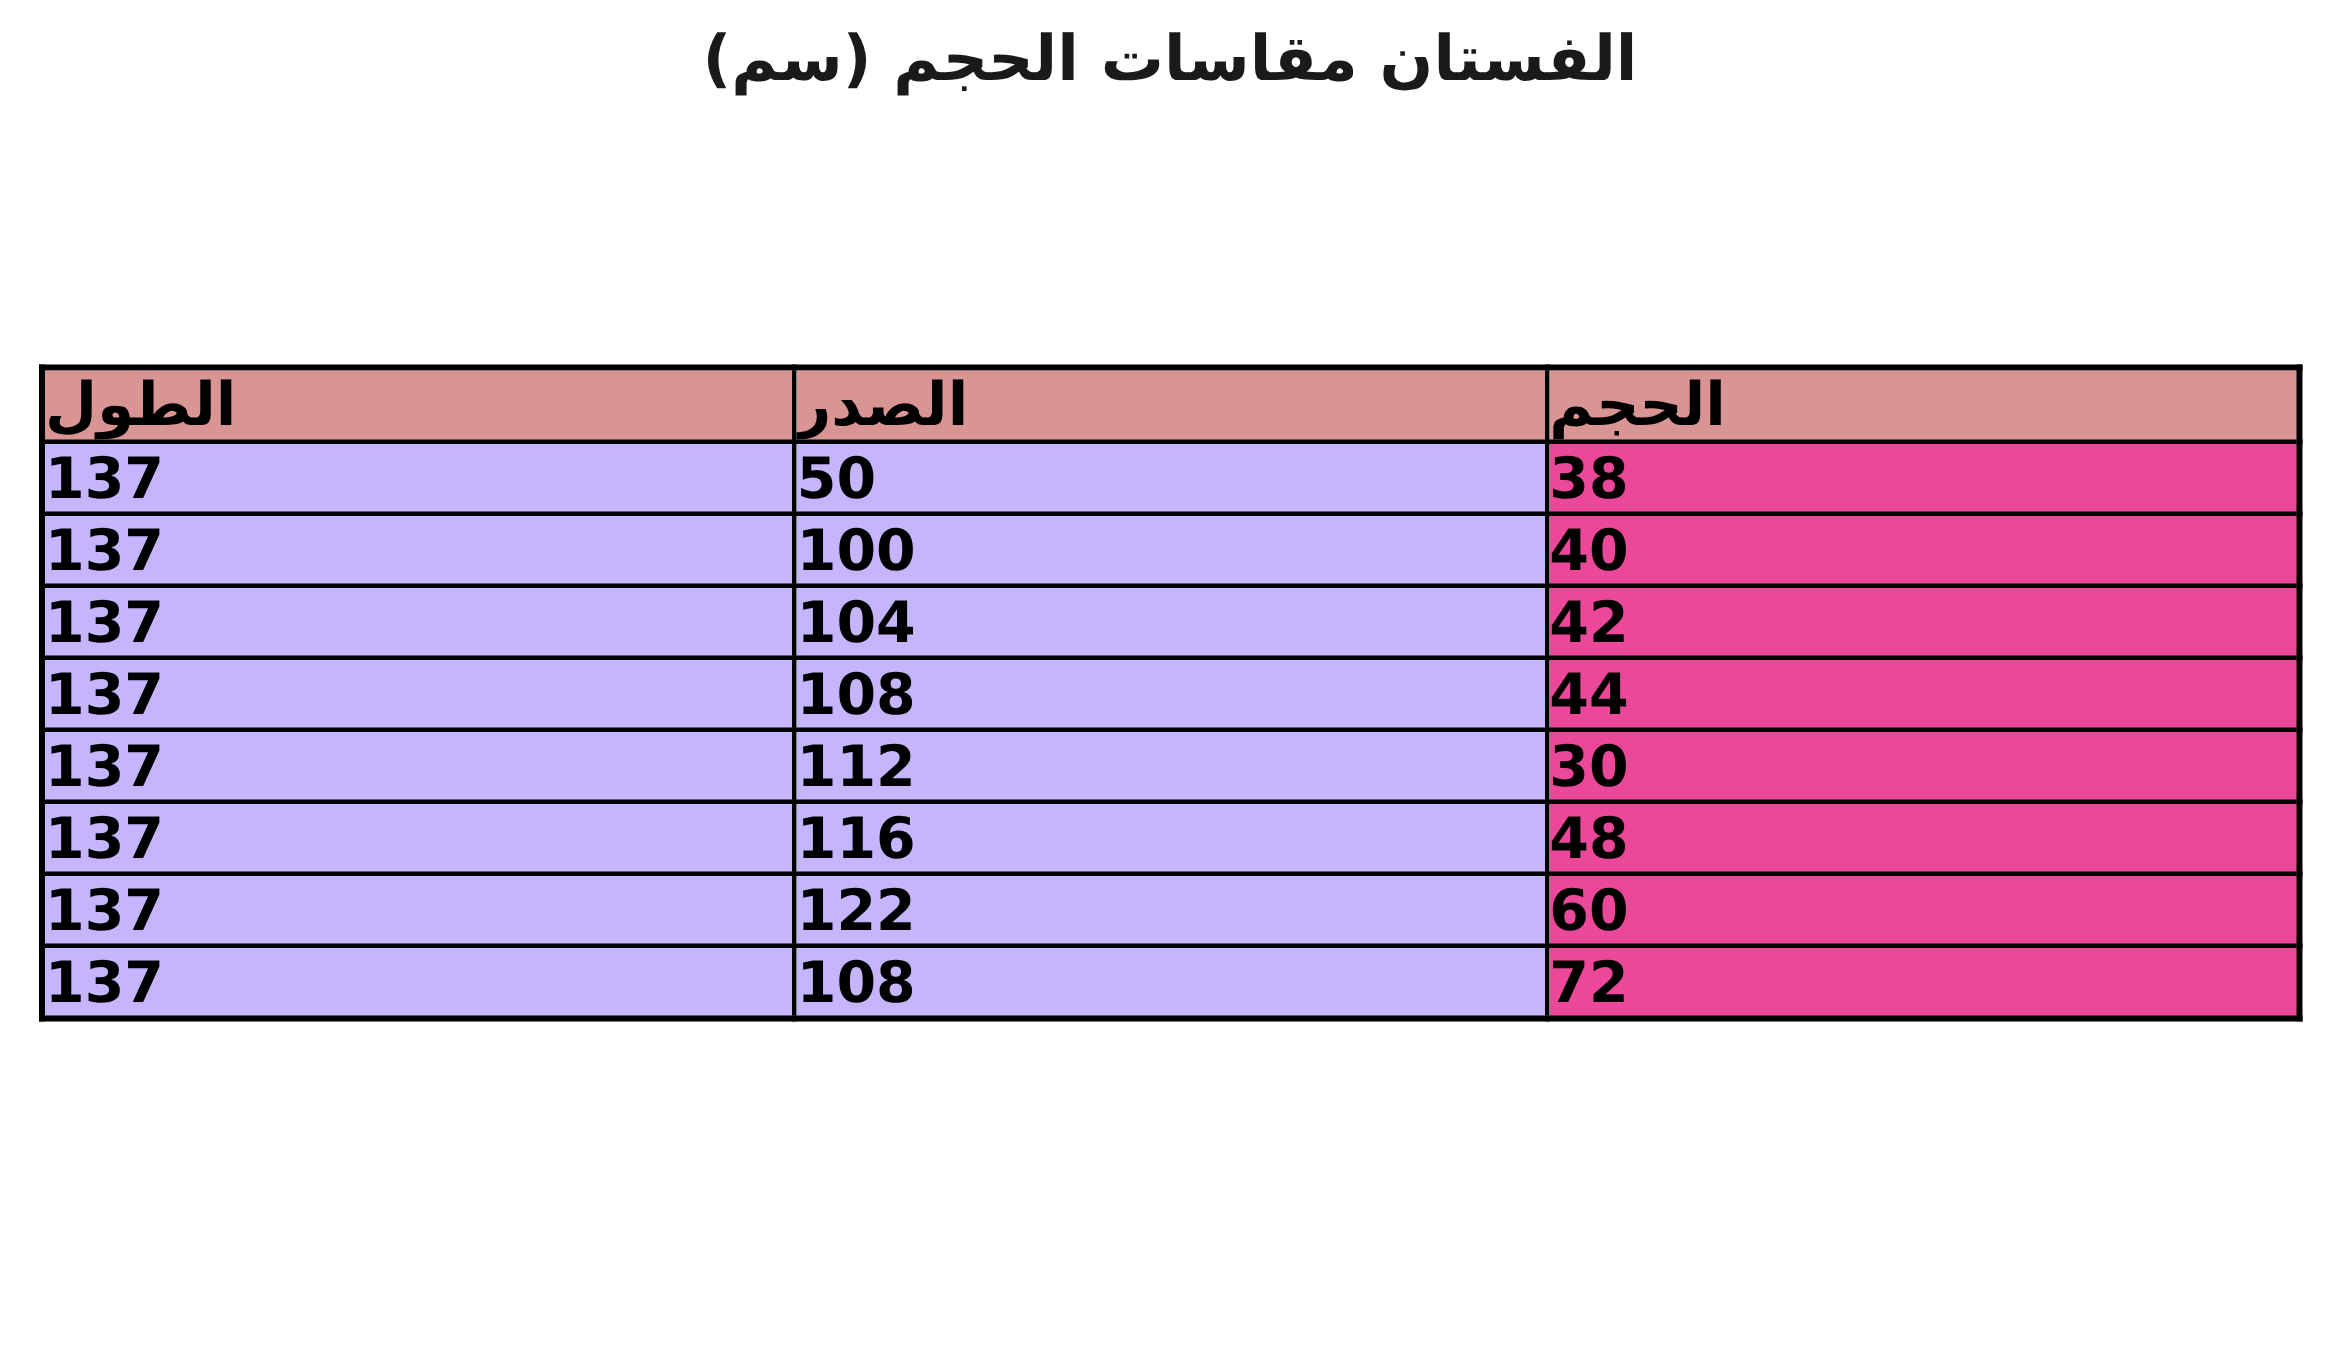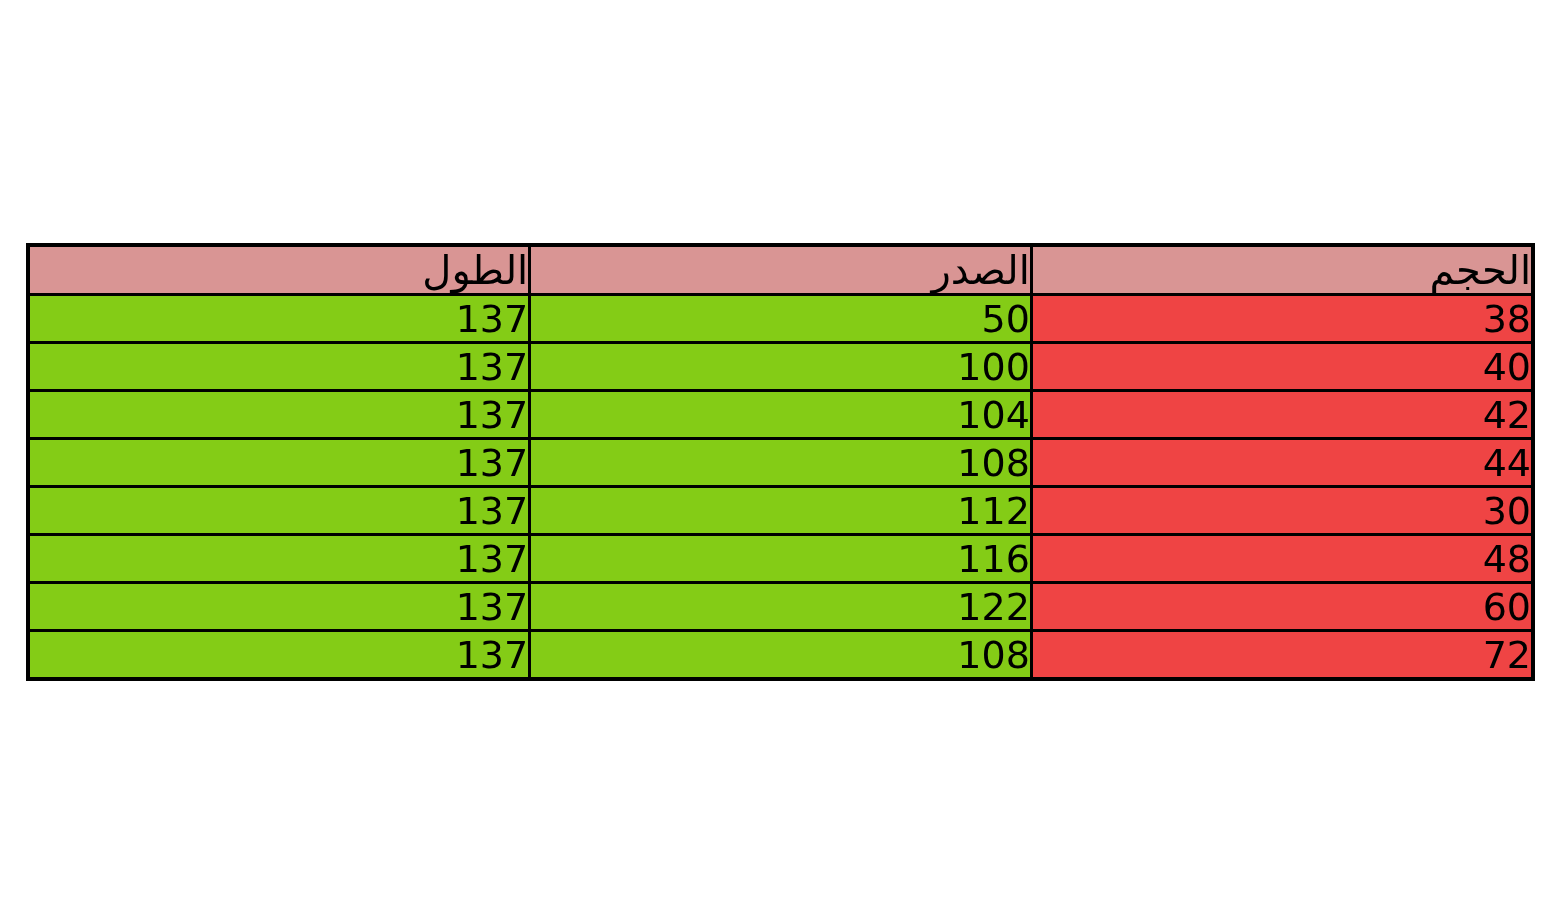--- a/index.html
+++ b/index.html
@@ -40,44 +40,45 @@
     border-collapse: collapse;
     table-layout: fixed;
     direction: rtl;
     border: 4px solid #000000;
   }
   table.size-table th,
   table.size-table td {
     border: 3px solid #000000;
     height: 45px;
     padding: 0;
-    text-align: right;
+    text-align: left;
     vertical-align: middle;
-    font-weight: normal;
+    font-weight: bold;
     color: #000000;
     overflow: hidden;
     white-space: nowrap;
   }
   table.size-table th {
     font-size: 40px;
     line-height: 46px;
   }
   table.size-table td {
     font-size: 38px;
     line-height: 44px;
   }
   .hdr-cell { background: #d99594; }
-  .size-cell { background: #ef4444; }
-  .plain-cell { background: #84cc16; }
+  .size-cell { background: #ec4899; }
+  .plain-cell { background: #c4b5fd; }
 </style>
 </head>
 <body>
 
 <div class="page">
 
+  <div class="title">الفستان مقاسات الحجم (سم)</div>
 
   <div class="table-wrap">
     <table class="size-table">
       <thead>
         <tr>
           <th class="hdr-cell">الحجم</th>
           <th class="hdr-cell">الصدر</th>
           <th class="hdr-cell">الطول</th>
         </tr>
       </thead>

